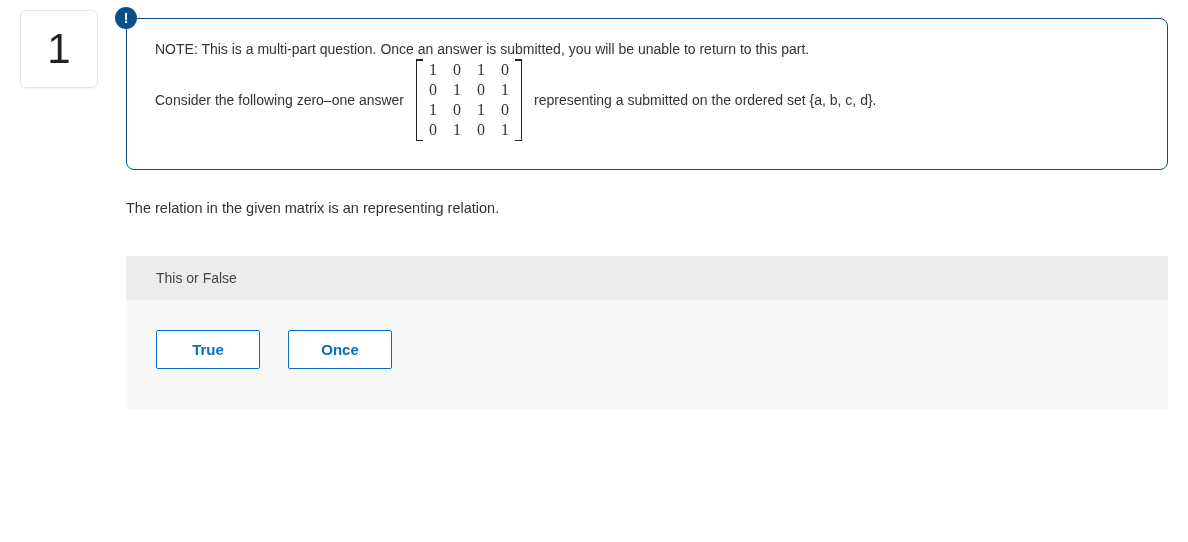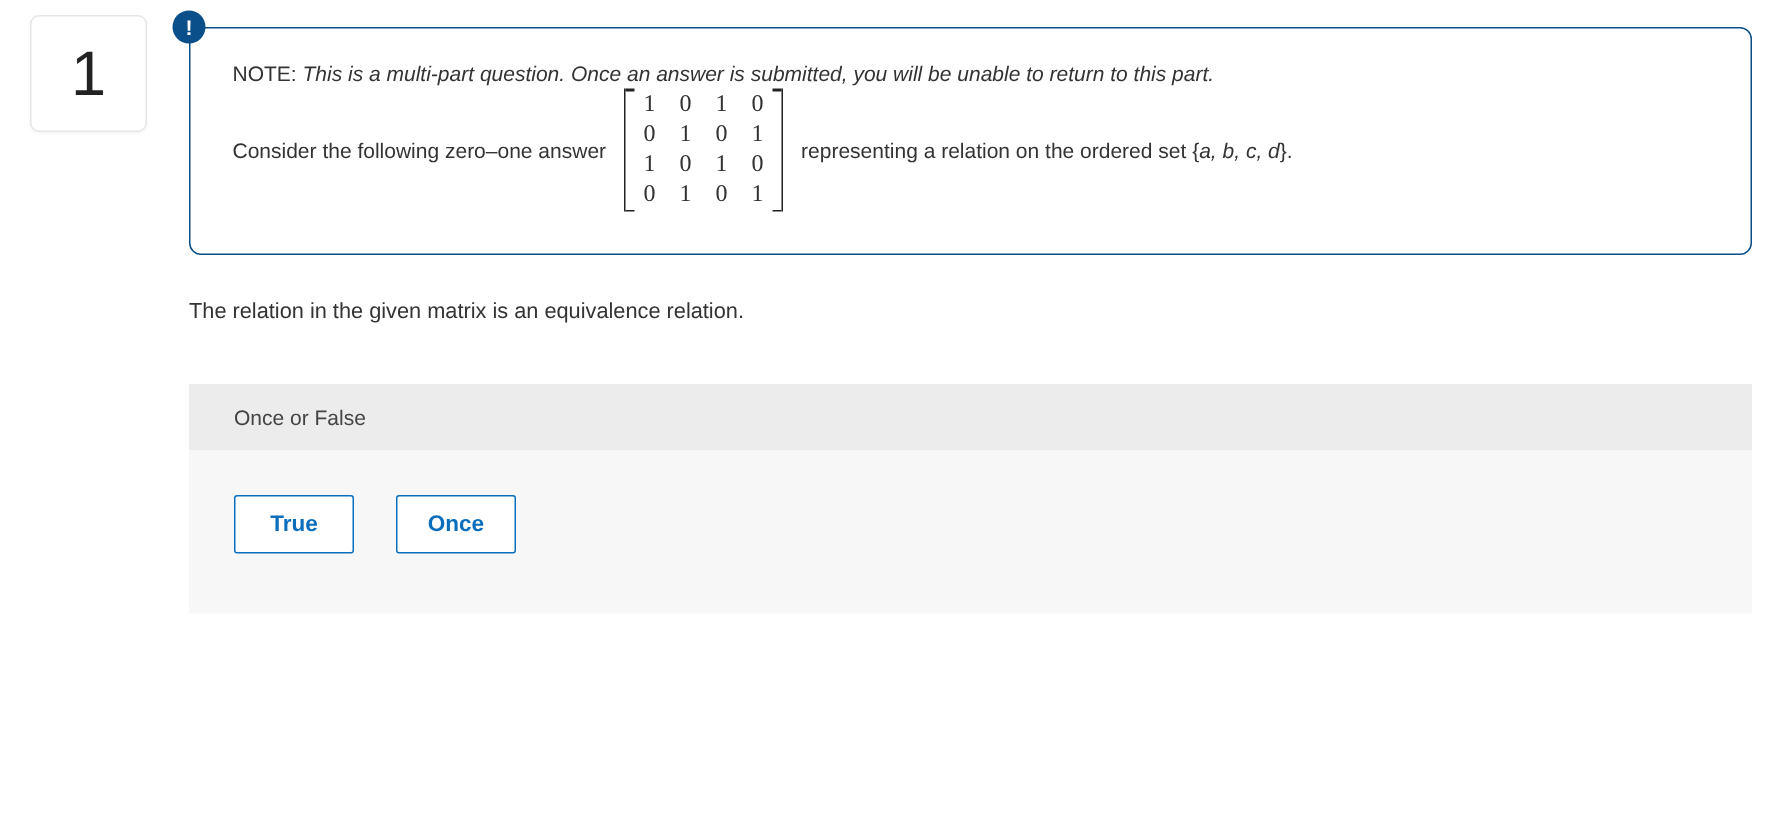--- a/index.html
+++ b/index.html
@@ -62,21 +62,20 @@
     }
     .note-line {
       font-size: 14px;
       color: #333;
       margin-bottom: 2px;
     }
     .note-line .note-label {
       font-style: normal;
     }
     .note-line .note-text {
-      font-style: italic;
     }
     .matrix-line {
       display: flex;
       align-items: center;
       flex-wrap: wrap;
       gap: 6px;
       font-size: 14px;
       color: #333;
     }
     .matrix {
@@ -113,21 +112,20 @@
       grid-template-columns: repeat(4, auto);
       column-gap: 14px;
       row-gap: 2px;
       padding: 2px 6px;
     }
     .matrix-cell {
       text-align: center;
       min-width: 10px;
     }
     .set-text {
-      font-style: italic;
     }
     .statement {
       font-size: 14.5px;
       color: #333;
       margin: 30px 0 40px 0;
     }
     .answer-block {
       background: #f7f7f7;
       padding-bottom: 40px;
     }
@@ -142,21 +140,21 @@
       gap: 28px;
       padding: 30px 30px 0 30px;
     }
     .option-btn {
       border: 1px solid #0a6ebd;
       background: #fff;
       color: #0a6ebd;
       font-weight: bold;
       font-size: 15px;
       padding: 10px 0;
-      width: 80px;
+      width: 104px;
       text-align: center;
       cursor: pointer;
       border-radius: 2px;
     }
   </style>
 </head>
 <body>
 
 <div class="container">
   <div class="question-number-box">1</div>
@@ -186,29 +184,29 @@
             <span class="matrix-cell">1</span>
             <span class="matrix-cell">0</span>
             <span class="matrix-cell">0</span>
             <span class="matrix-cell">1</span>
             <span class="matrix-cell">0</span>
             <span class="matrix-cell">1</span>
           </span>
           <span class="matrix-bracket right"></span>
         </span>
         <span>
-          <span>representing a relation on the ordered set {</span><span class="set-text">a, b, c, d</span><span>}.</span>
+          <span>representing a submitted on the ordered set {</span><span class="set-text">a, b, c, d</span><span>}.</span>
         </span>
       </div>
     </div>
 
-    <div class="statement">The relation in the given matrix is an equivalence relation.</div>
+    <div class="statement">The relation in the given matrix is an representing relation.</div>
 
     <div class="answer-block">
-      <div class="answer-header">Once or False</div>
+      <div class="answer-header">This or False</div>
       <div class="answer-options">
         <button class="option-btn">True</button>
         <button class="option-btn">Once</button>
       </div>
     </div>
 
   </div>
 </div>
 
 </body></html>

